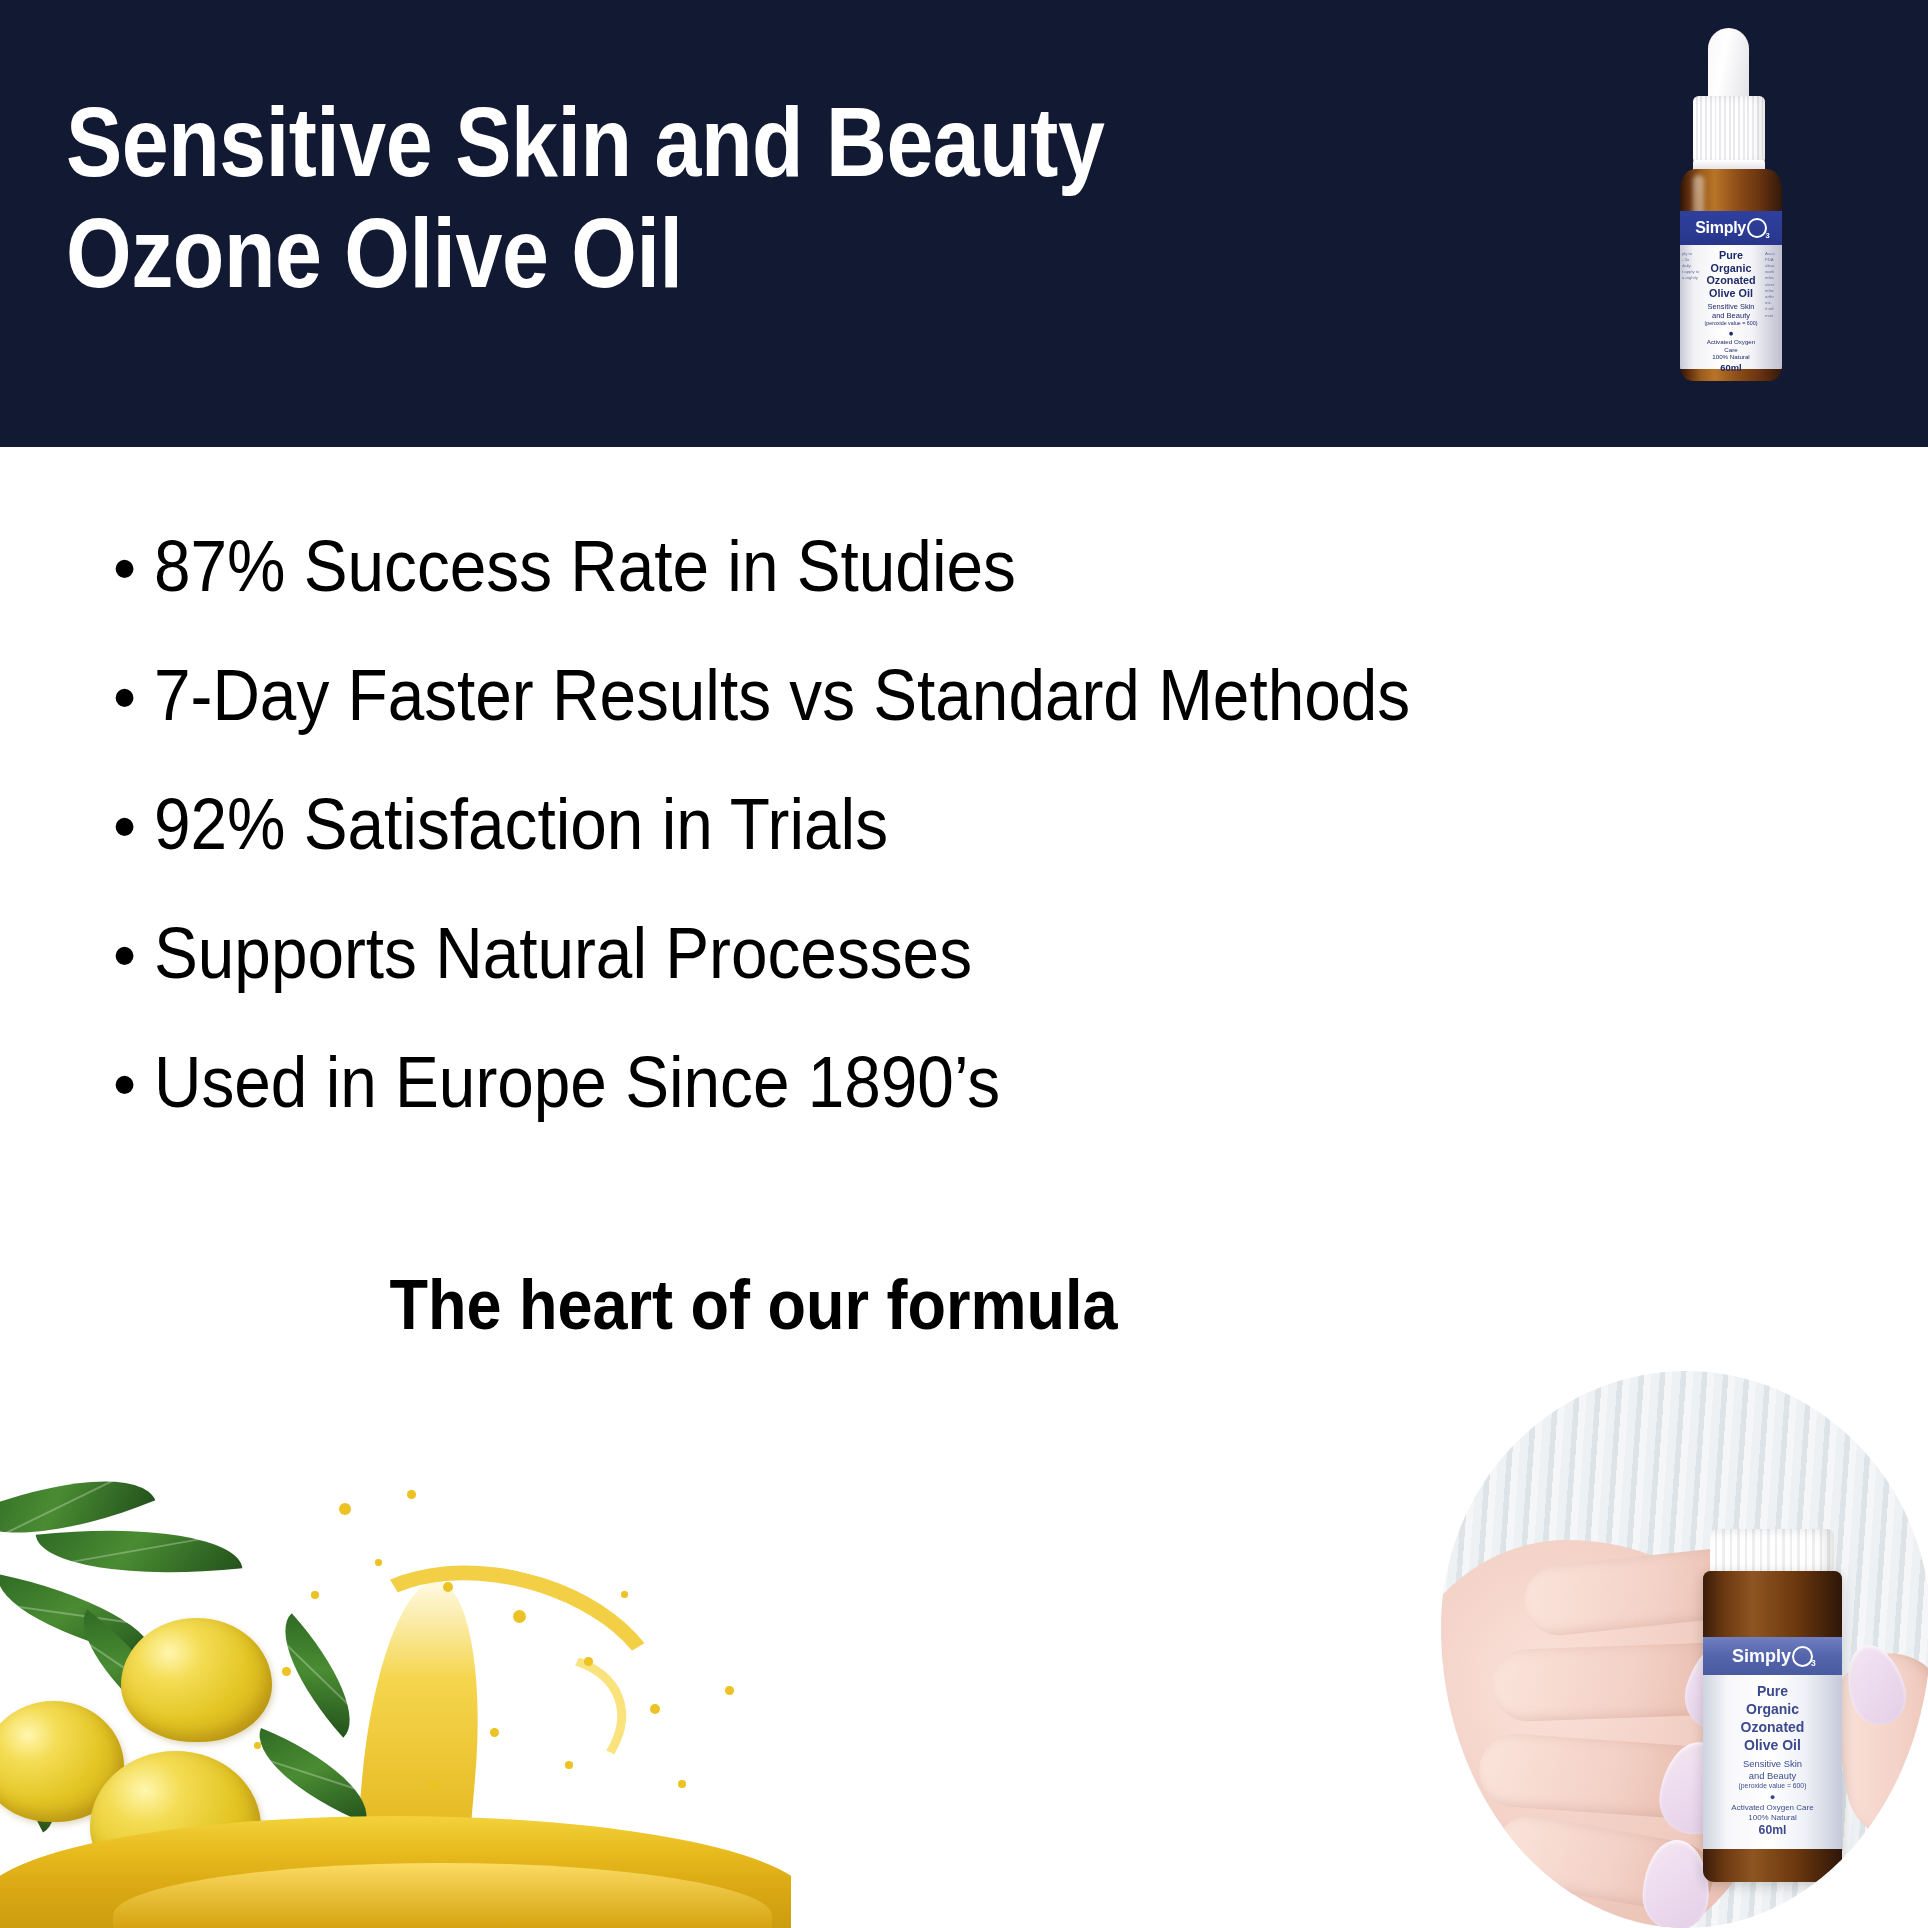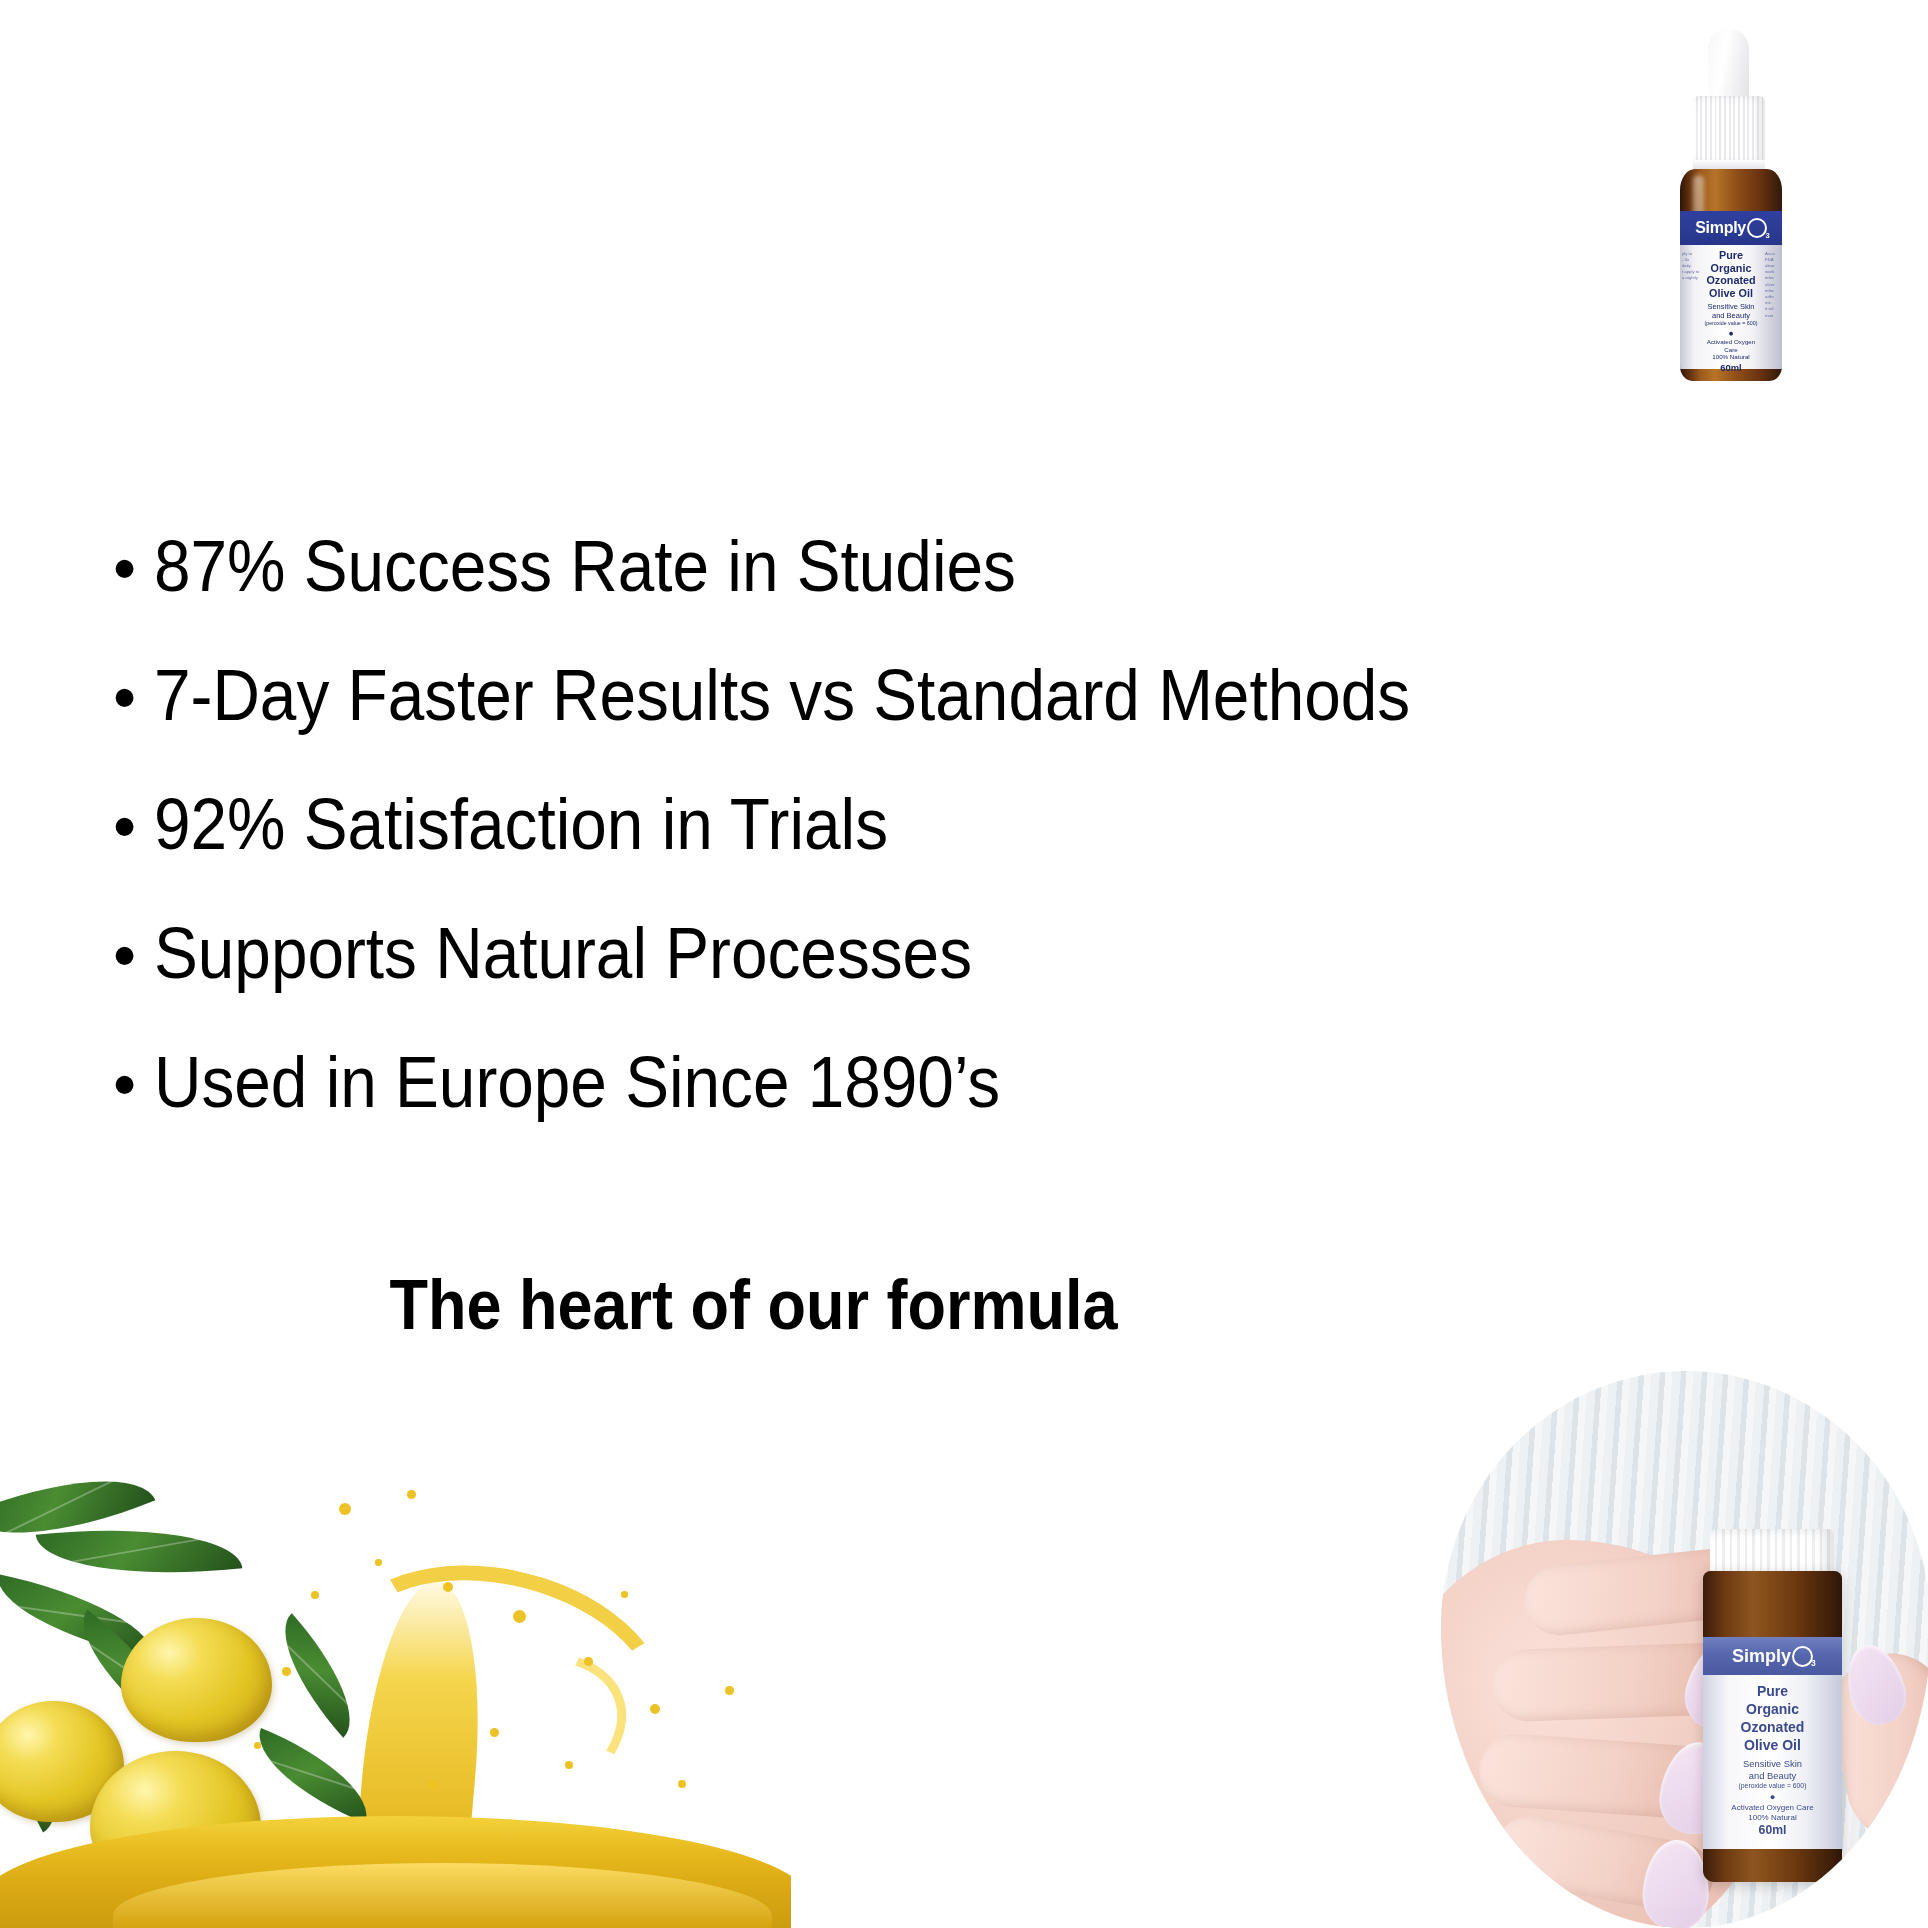--- a/index.html
+++ b/index.html
@@ -241,20 +241,24 @@
   .sw-tiny{font-size:6.8px;line-height:8.5px;}
   .sw-dot{font-size:9.4px;line-height:8.5px;margin:2.8px 0 0.9px;}
   .sw-sm{font-size:8px;line-height:10px;}
   .sw-ml{font-size:12.2px;font-weight:bold;line-height:15px;margin-top:0.9px;}
 </style>
 </head>
 <body>
 
 <div id="slide">
 
+  <div class="header-band">
+    <div class="header-title">Sensitive Skin and Beauty
+Ozone Olive Oil</div>
+  </div>
 
   <div class="bottle-wrap">
     <div class="dropper-bulb"></div>
     <div class="dropper-collar"></div>
     <div class="dropper-ring"></div>
     <div class="bottle-body">
       <div class="bottle-shine"></div>
 
       <div class="label-blue">
         <span class="logo-text">

